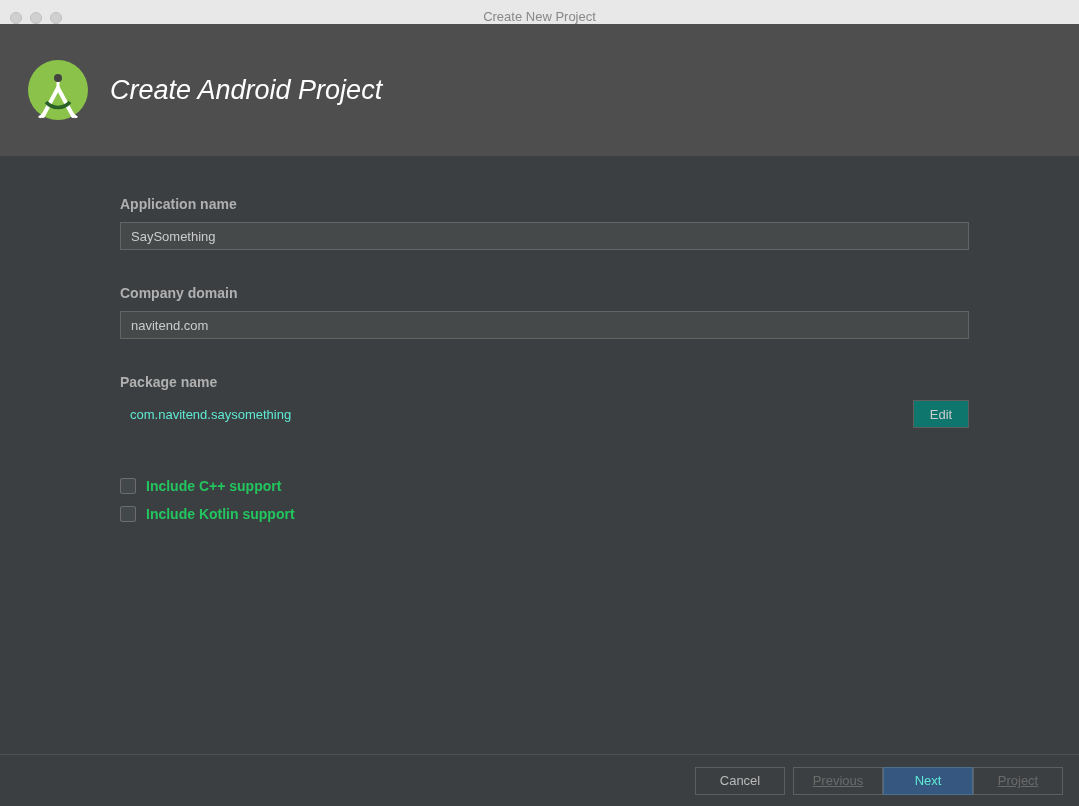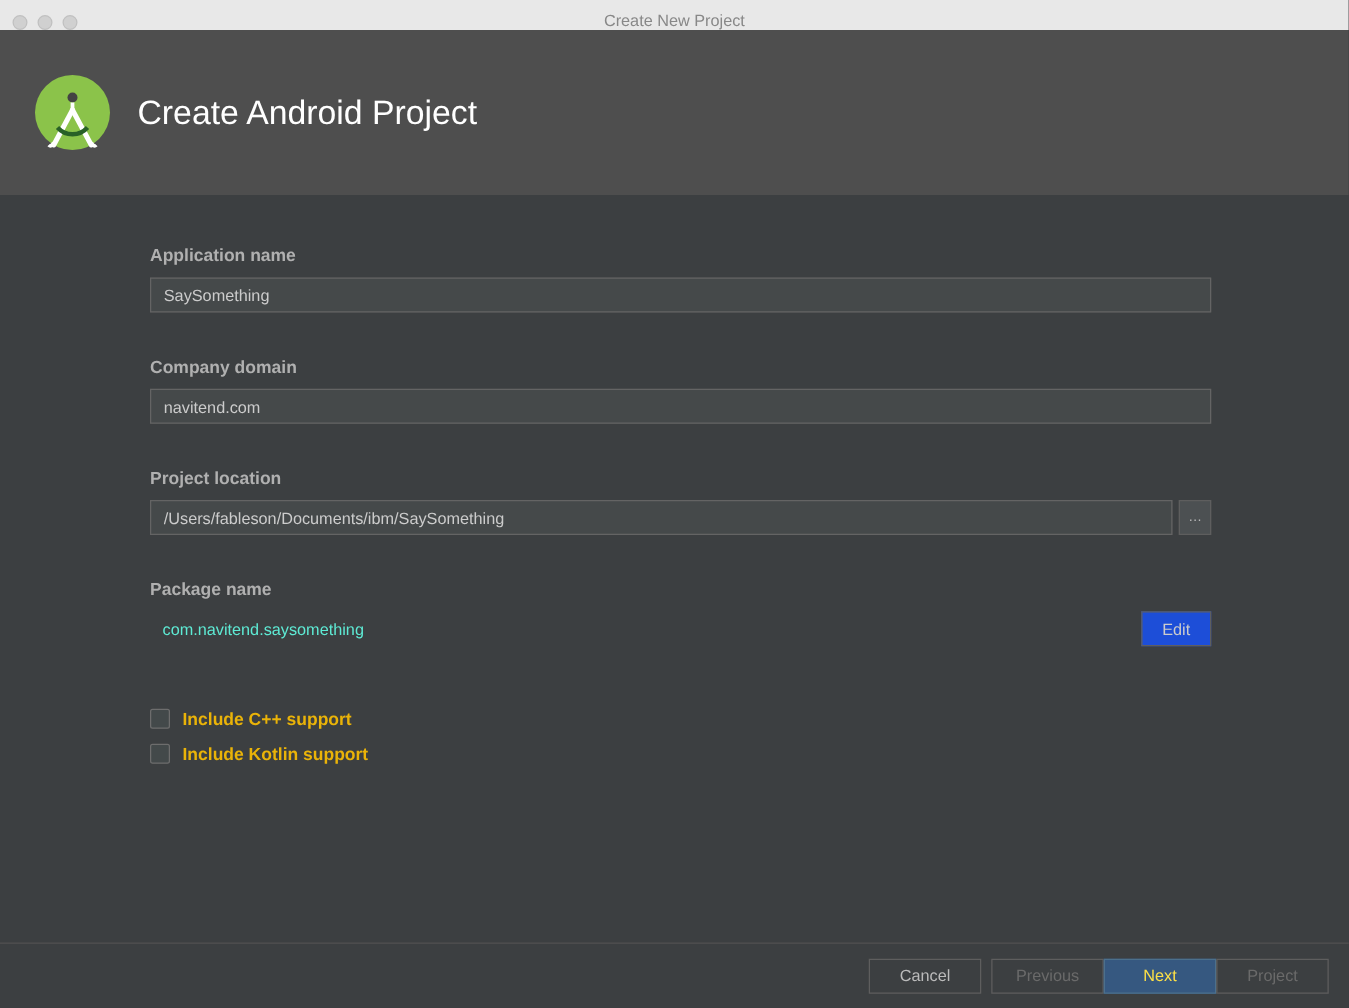--- a/index.html
+++ b/index.html
@@ -46,20 +46,21 @@
       color: #888;
     }
 
     .header-banner {
       height: 132px;
       background: #4e4e4e;
       display: flex;
       align-items: center;
       padding-left: 26px;
       gap: 20px;
+      font-style: italic;
     }
 
     .logo-container {
       width: 64px;
       height: 64px;
       position: relative;
     }
 
     .logo-circle {
       width: 60px;
@@ -132,21 +133,21 @@
 
     .package-value {
       color: #5eead4;
       font-size: 13px;
       padding-left: 10px;
     }
 
     .edit-button {
       width: 56px;
       height: 28px;
-      background: #1d4ed8;
+      background: #0f766e;
       border: 1px solid #5e5e5e;
       color: #cccccc;
       font-size: 13px;
       cursor: pointer;
     }
 
     .checkbox-group {
       margin-top: 50px;
     }
 
@@ -161,21 +162,21 @@
       width: 16px;
       height: 16px;
       background: #43494a;
       border: 1px solid #6d6d6d;
       border-radius: 2px;
       cursor: pointer;
       appearance: none;
     }
 
     .checkbox-label {
-      color: #eab308;
+      color: #22c55e;
       font-size: 14px;
       font-weight: 600;
       cursor: pointer;
     }
 
     .footer {
       position: absolute;
       bottom: 0;
       left: 0;
       right: 0;
@@ -195,26 +196,27 @@
       background: transparent;
       color: #bbbbbb;
       font-size: 13px;
       cursor: pointer;
       padding: 0 16px;
     }
 
     .footer-button.disabled {
       color: #6a6a6a;
       cursor: default;
+      text-decoration: underline;
     }
 
     .footer-button.primary {
       background: #365880;
       border-color: #4c708c;
-      color: #fde047;
+      color: #5eead4;
     }
 
     .spacer {
       width: 8px;
     }
   </style>
 </head>
 <body>
 
 <div class="titlebar">
@@ -247,27 +249,20 @@
   <div class="form-group">
     <label class="form-label">Application name</label>
     <input type="text" class="text-input" value="SaySomething" style="">
   </div>
 
   <div class="form-group">
     <label class="form-label">Company domain</label>
     <input type="text" class="text-input" value="navitend.com" style="">
   </div>
 
-  <div class="form-group">
-    <label class="form-label">Project location</label>
-    <div class="location-row">
-      <input type="text" class="text-input" style="flex: 1 1 0%;" value="/Users/fableson/Documents/ibm/SaySomething">
-      <button class="browse-button">…</button>
-    </div>
-  </div>
 
   <div class="form-group">
     <label class="form-label">Package name</label>
     <div class="package-row">
       <div class="package-value">com.navitend.saysomething</div>
       <button class="edit-button">Edit</button>
     </div>
   </div>
 
   <div class="checkbox-group">

